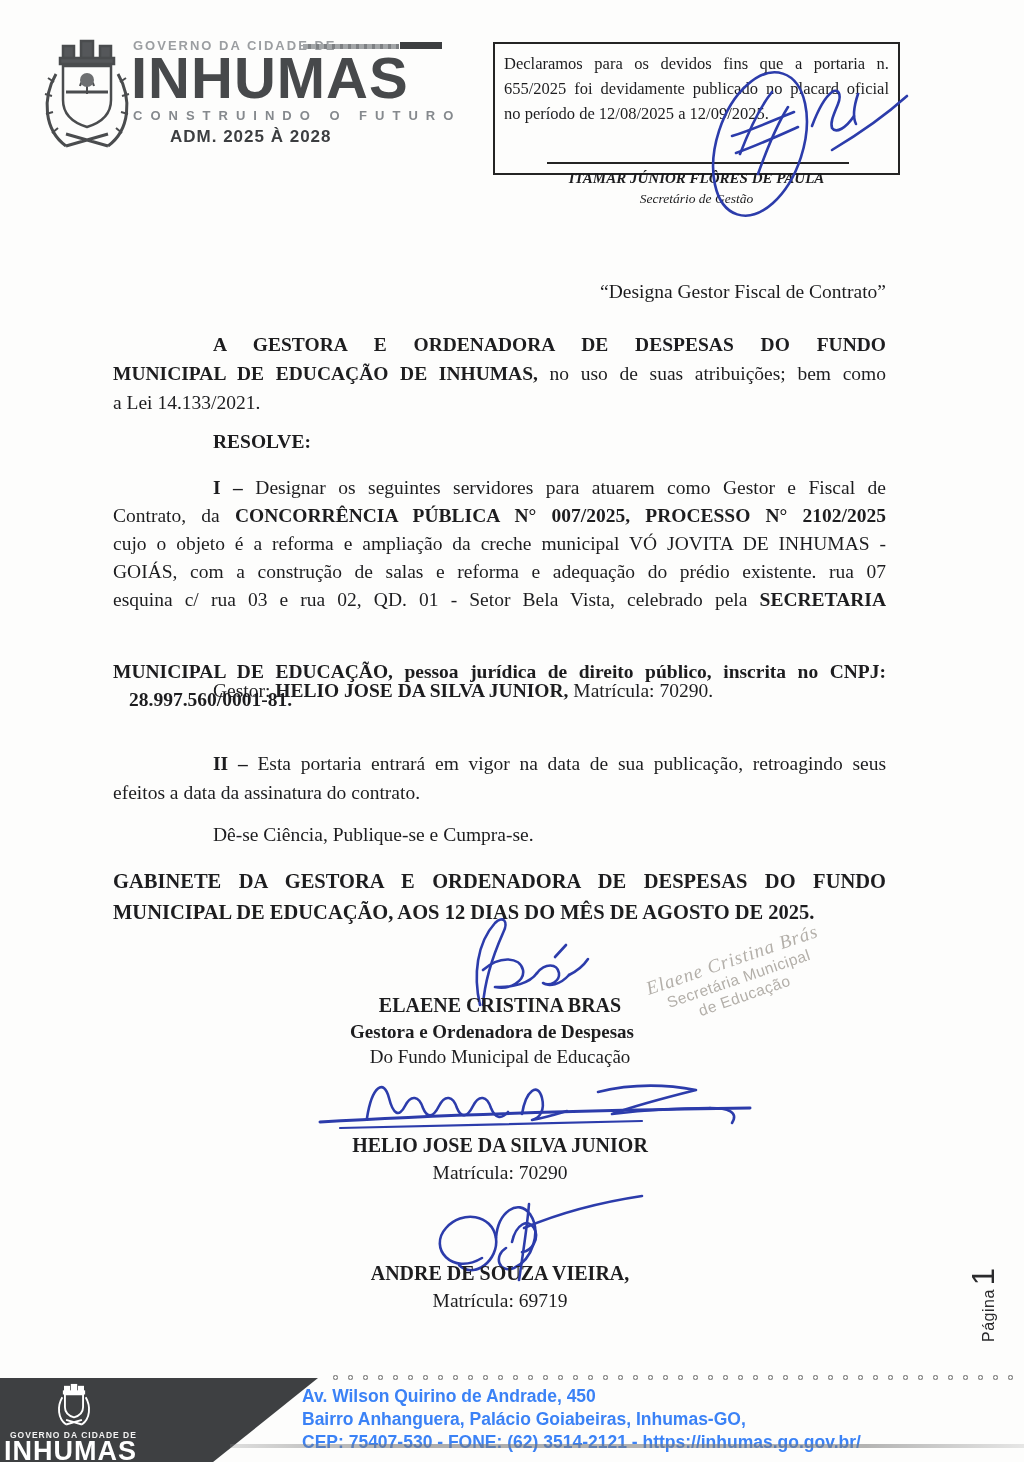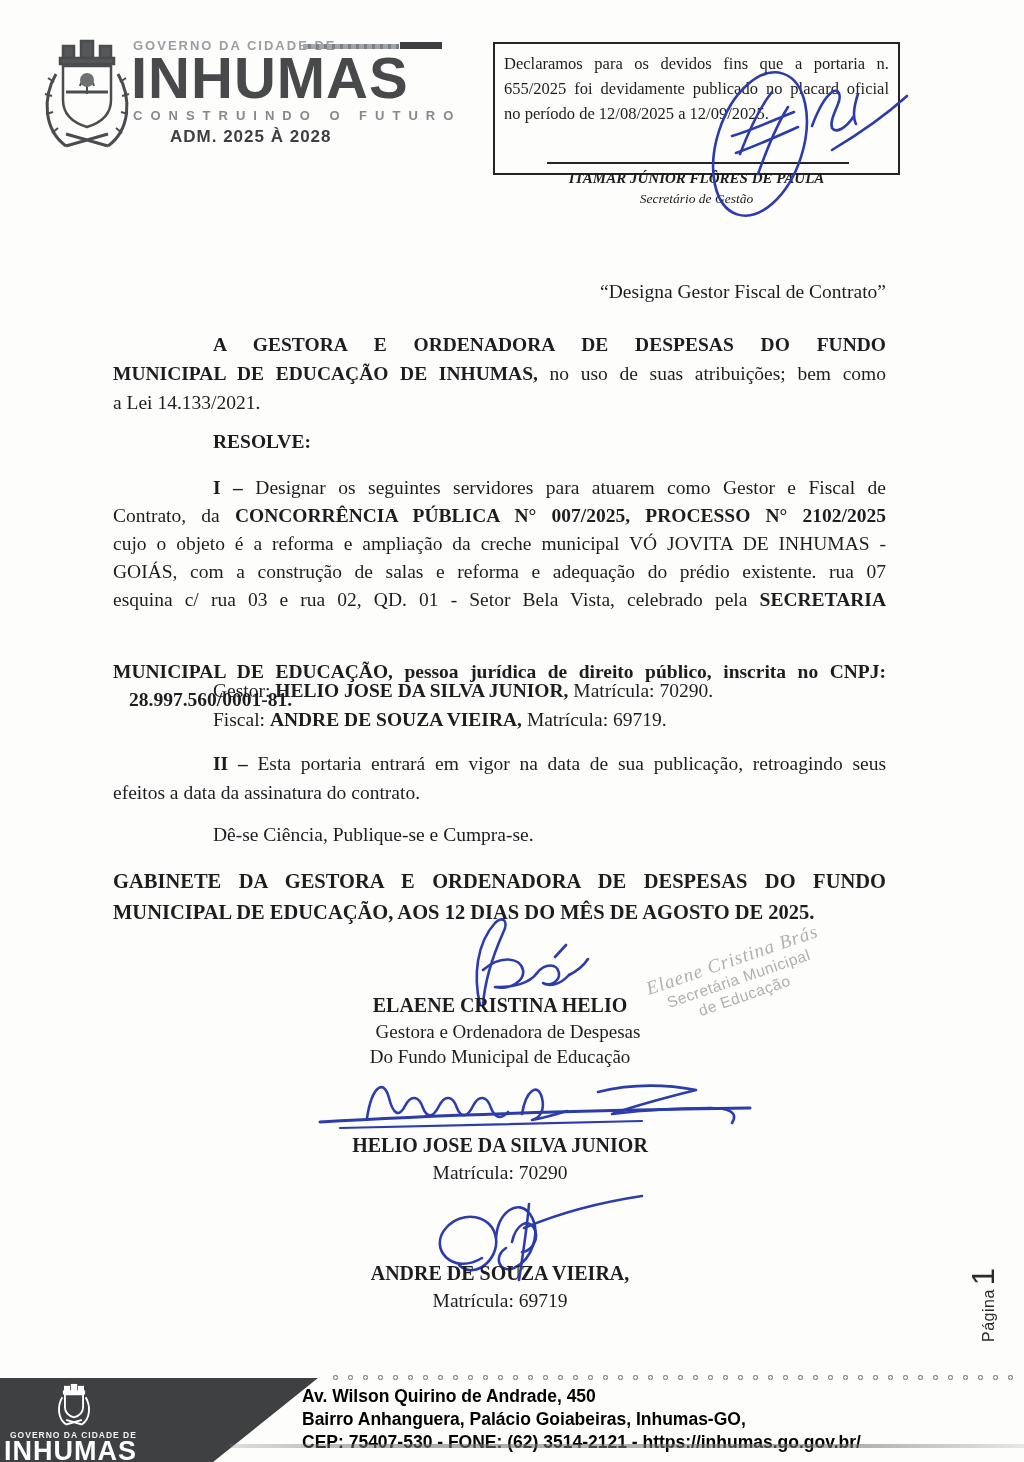--- a/index.html
+++ b/index.html
@@ -63,21 +63,21 @@
           background-size:15px 13px; background-repeat:repeat-x; background-position:left center; }
   #fblock { left:0; top:1378px; width:318px; height:84px; background:#3e4042;
             clip-path:polygon(0 0,100% 0,67% 100%,0 100%); }
   #fblock .cut { position:absolute; left:274px; top:-12px; width:3px; height:112px;
                  background:rgba(255,255,255,.9); transform:rotate(50deg); }
   #f-gov { position:absolute; left:10px; top:52px; font-size:8.5px; letter-spacing:1px;
            color:#f2f2f2; font-weight:bold; }
   #f-city{ position:absolute; left:4px; top:58px; font-size:27px; font-weight:800;
            letter-spacing:1px; color:#ffffff; }
   .addr { font-family:"Liberation Sans",sans-serif; font-size:17.5px; font-weight:bold;
-          color:#000000; white-space:nowrap; }
+          color:#3b82f6; white-space:nowrap; }
   #streak { left:230px; top:1444px; width:795px; height:4px;
             background:linear-gradient(90deg, rgba(130,130,130,.25), rgba(120,120,120,.6) 20%, rgba(120,120,120,.55) 80%, rgba(140,140,140,.2)); }
 </style>
 </head>
 <body>
 
 <div id="page">
 
   <svg class="abs" style="left:36px;top:36px;" width="102" height="122" viewBox="0 0 102 122">
     <g stroke="#4a4c4e" fill="none" stroke-width="2.5">
@@ -138,21 +138,20 @@
     <div class="body-line jline" style="line-height:28px;padding-left:100px;"><span class="b">I – </span><span>Designar os seguintes servidores para atuarem como Gestor e Fiscal de</span></div>
     <div class="body-line jline" style="line-height:28px;"><span>Contrato, da </span><span class="b">CONCORRÊNCIA PÚBLICA N° 007/2025, PROCESSO N° 2102/2025</span></div>
     <div class="body-line jline" style="line-height:28px;">cujo o objeto é a reforma e ampliação da creche municipal VÓ JOVITA DE INHUMAS -</div>
     <div class="body-line jline" style="line-height:28px;">GOIÁS, com a construção de salas e reforma e adequação do prédio existente. rua 07</div>
     <div class="body-line jline" style="line-height:28px;"><span>esquina c/ rua 03 e rua 02, QD. 01 - Setor Bela Vista, celebrado pela </span><span class="b">SECRETARIA</span></div>
     <div class="body-line jline b" style="line-height:28px;margin-top:44px;">MUNICIPAL DE EDUCAÇÃO, pessoa jurídica de direito público, inscrita no CNPJ:</div>
     <div class="body-line b" style="line-height:28px;margin-left:16px;">28.997.560/0001-81.</div>
   </div>
 
   <div class="abs content body-line" style="top:676px;padding-left:100px;"><span>Gestor: </span><span class="b">HELIO JOSE DA SILVA JUNIOR,</span><span> Matrícula: 70290.</span></div>
-  <div class="abs content body-line" style="top:705px;padding-left:100px;"><span>Fiscal: </span><span class="b">ANDRE DE SOUZA VIEIRA,</span><span> Matrícula: 69719.</span></div>
 
   <div class="abs content" style="top:749px;">
     <div class="body-line jline" style="padding-left:100px;"><span class="b">II – </span><span>Esta portaria entrará em vigor na data de sua publicação, retroagindo seus</span></div>
     <div class="body-line">efeitos a data da assinatura do contrato.</div>
   </div>
 
   <div class="abs content body-line" style="top:820px;padding-left:100px;">Dê-se Ciência, Publique-se e Cumpra-se.</div>
 
   <div class="abs content" style="top:866px;">
     <div class="body-line jline b" style="font-size:20.5px;line-height:31px;">GABINETE DA GESTORA E ORDENADORA DE DESPESAS DO FUNDO</div>
@@ -161,22 +160,22 @@
 
   <svg class="abs" style="left:425px;top:915px;" width="170" height="95" viewBox="0 0 170 95">
     <g class="sig-blue" stroke-width="2.6">
       <path d="M 55,90 C 48,60 52,28 70,8 C 78,0 84,6 78,18 C 70,36 60,62 58,90"></path>
       <path d="M 58,55 C 75,40 95,42 98,55 C 100,66 85,75 70,72 C 88,73 105,68 112,58"></path>
       <path d="M 112,58 C 120,48 132,48 134,58 C 135,66 125,72 118,68 C 124,72 135,70 144,60"></path>
       <path d="M 130,42 L 141,30"></path>
       <path d="M 144,60 C 152,56 159,50 163,44"></path>
     </g>
   </svg>
-  <div class="abs center b sig-name" style="left:300px;top:994px;width:400px;">ELAENE CRISTINA HELIO</div>
-  <div class="abs center sig-role" style="left:308px;top:1021px;width:400px;">Gestora e Ordenadora de Despesas</div>
+  <div class="abs center b sig-name" style="left:300px;top:994px;width:400px;">ELAENE CRISTINA BRAS</div>
+  <div class="abs center sig-role" style="left:292px;top:1021px;width:400px;font-weight:bold;">Gestora e Ordenadora de Despesas</div>
   <div class="abs center sig-role" style="left:300px;top:1046px;width:400px;">Do Fundo Municipal de Educação</div>
 
   <div class="abs" id="stamp" style="left:618px;top:948px;width:240px;">
     <div class="st1">Elaene Cristina Brás</div>
     <div class="st2">Secretária Municipal</div>
     <div class="st2">de Educação</div>
   </div>
 
   <svg class="abs" style="left:312px;top:1068px;" width="460" height="70" viewBox="0 0 460 70">
     <g class="sig-blue" stroke-width="2.6">

